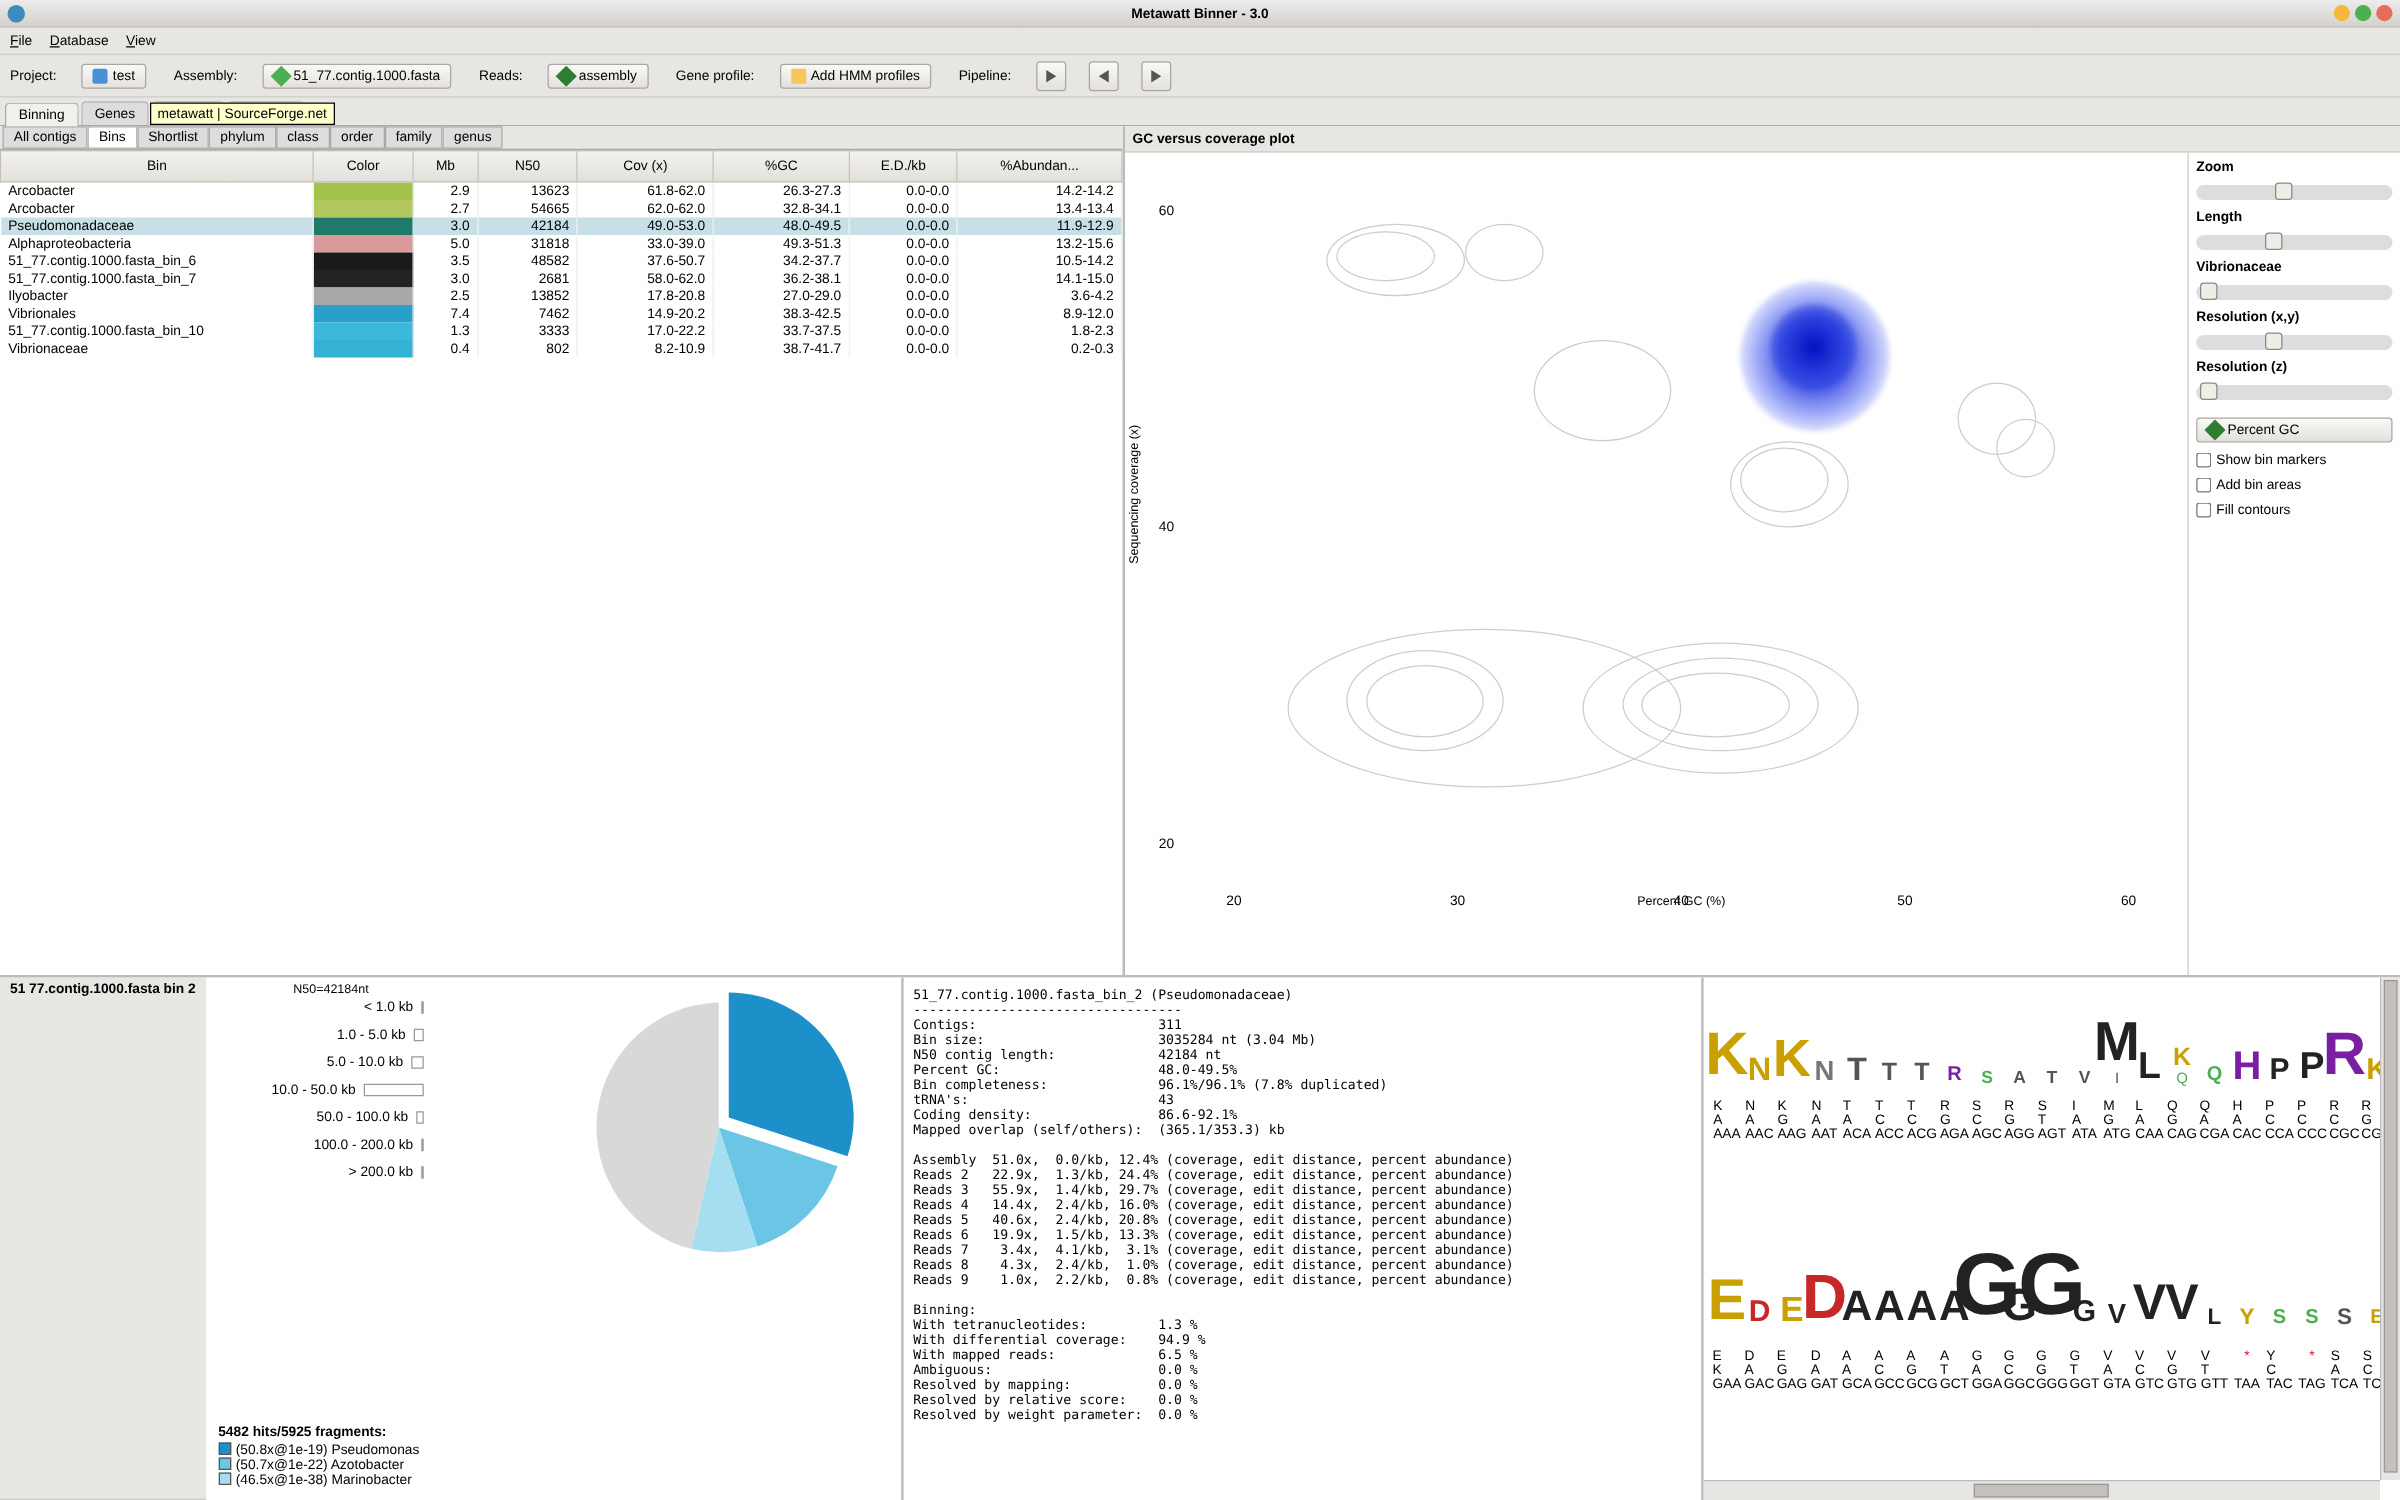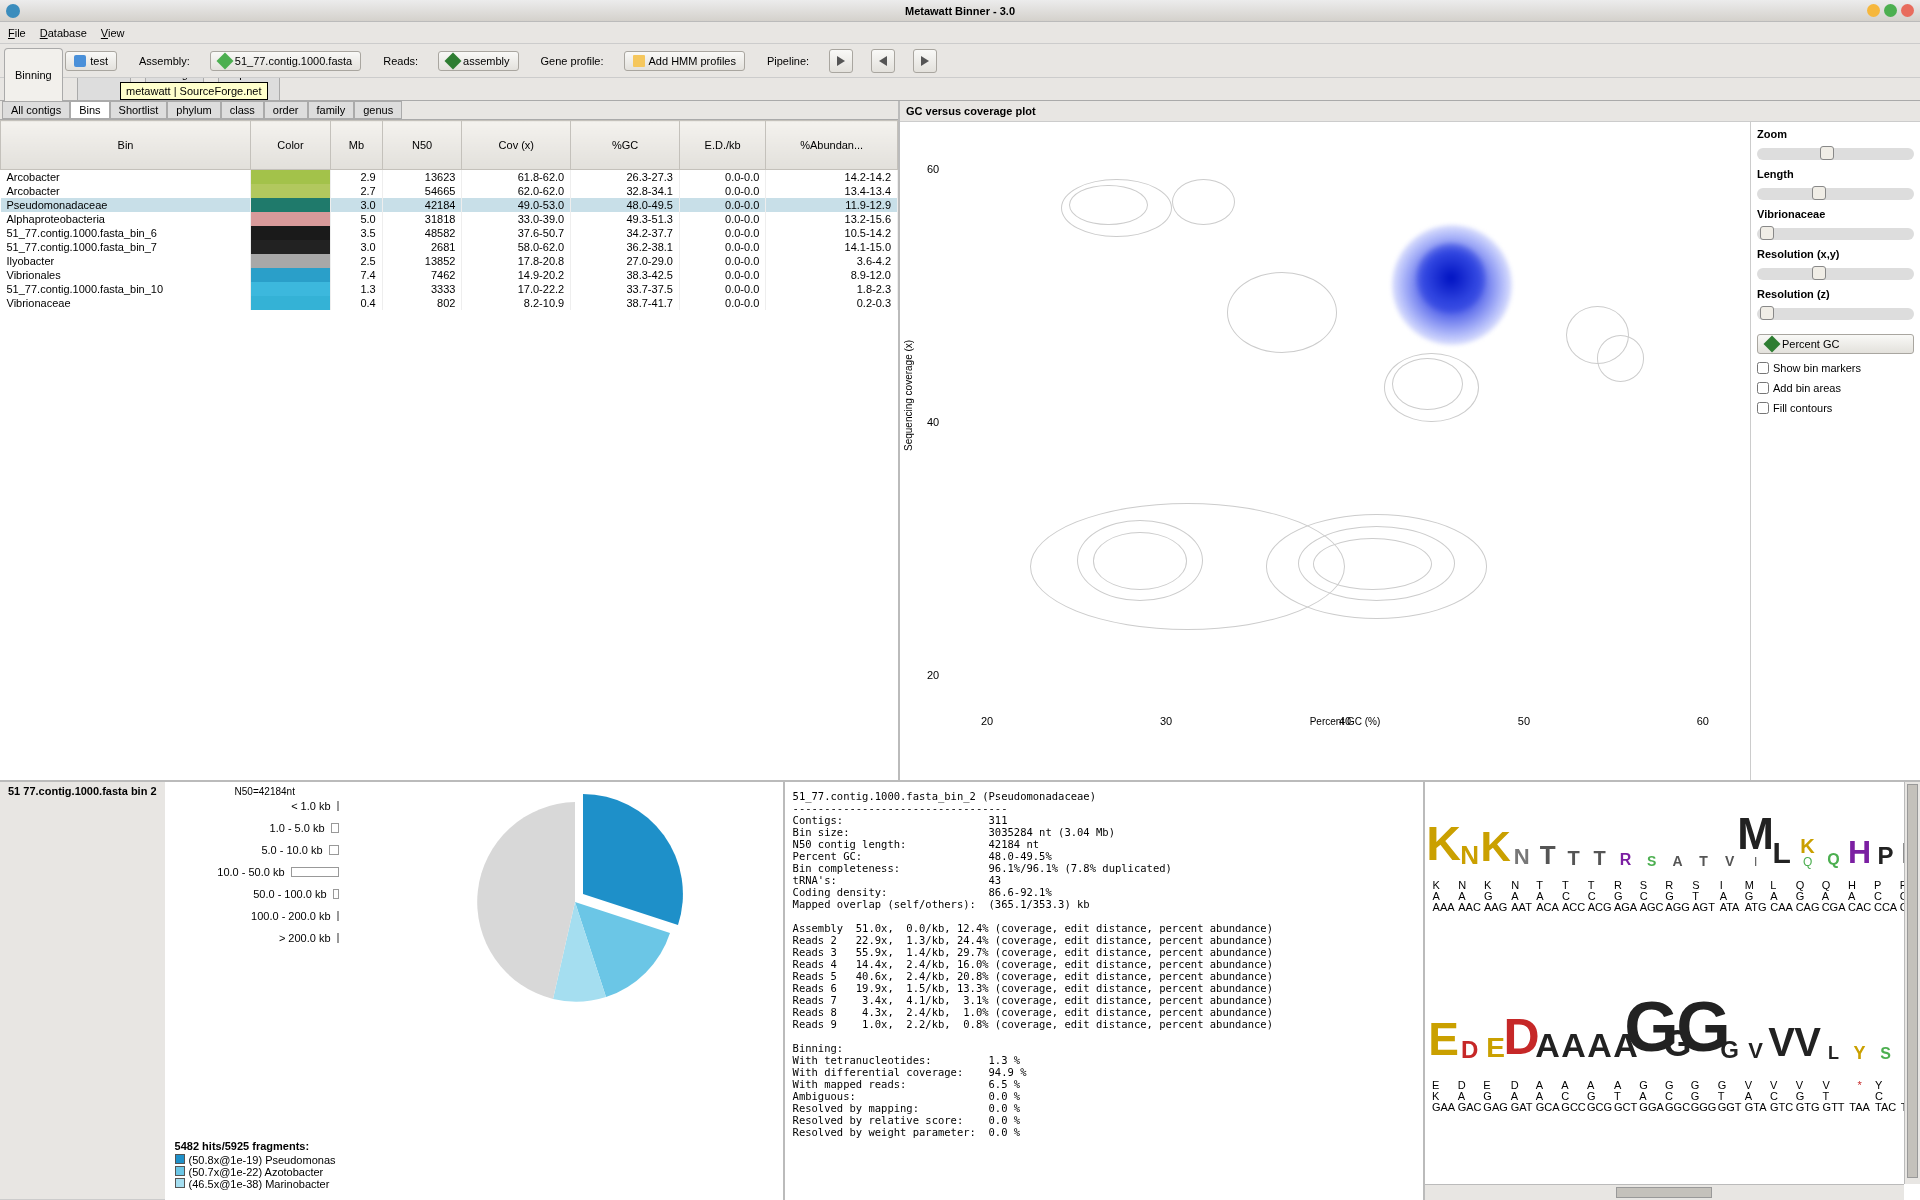--- a/index.html
+++ b/index.html
@@ -19,30 +19,30 @@
 .ico-db{background:#4a90d9;border-radius:2px}
 .ico-dna{background:#4caf50;transform:rotate(45deg)}
 .ico-dna2{background:#2e7d32;transform:rotate(45deg)}
 .ico-folder{background:#f5c75d;border-radius:1px}
 .ico-play{width:0;height:0;border-left:8px solid #555;border-top:5px solid transparent;border-bottom:5px solid transparent}
 .ico-back{width:0;height:0;border-right:8px solid #555;border-top:5px solid transparent;border-bottom:5px solid transparent}
 .ico-next{width:0;height:0;border-left:8px solid #555;border-top:5px solid transparent;border-bottom:5px solid transparent}
 .round-btn{width:24px;height:24px;border:1px solid #a9a6a0;border-radius:3px;background:linear-gradient(#f9f9f7,#e3e1dc);display:flex;align-items:center;justify-content:center;cursor:pointer}
 .tooltip{position:absolute;top:38px;left:120px;background:#ffffcc;border:1px solid #000;padding:2px 5px;z-index:50}
 .tabs{display:flex;background:#e8e6e3;padding:0 4px;gap:0;height:22px;align-items:flex-end}
-.tab{border:1px solid #aaa;border-bottom:none;border-radius:4px 4px 0 0;padding:20px 10px;background:#ddd;cursor:pointer;margin-right:14px}
+.tab{border:1px solid #aaa;border-bottom:none;border-radius:4px 4px 0 0;padding:3px 10px;background:#ddd;cursor:pointer;margin-right:2px}
 .tab.active{background:#f2f0ec;font-weight:normal;position:relative;top:1px}
 .body-split{flex:1;display:flex;flex-direction:column}
 .upper{display:flex;height:680px;border-top:1px solid #aaa}
 .left-pane{width:900px;border-right:2px solid #bbb;display:flex;flex-direction:column;background:#fff}
 .subtabs{display:flex;background:#e8e6e3;border-bottom:1px solid #aaa;padding-left:2px}
 .subtab{border:1px solid #aaa;padding:2px 8px;background:#ddd;cursor:pointer;font-size:11px}
 .subtab.active{background:#fff}
 table{width:100%;border-collapse:collapse;font-size:11px}
-th{background:linear-gradient(#f4f2ee,#e2e0db);border:1px solid #c4c1bb;padding:18px 4px;font-weight:normal;text-align:center}
+th{background:linear-gradient(#f4f2ee,#e2e0db);border:1px solid #c4c1bb;padding:6px 4px;font-weight:normal;text-align:center}
 td{padding:1px 6px;text-align:right;border-right:1px solid #eee}
 td:first-child{text-align:left}
 tr.r-green td.color{background:#a3c24a}
 tr.r-green2 td.color{background:#b2c85e}
 tr.r-teal td.color{background:#1f7a6b}
 tr.r-pink td.color{background:#d89a9a}
 tr.r-black td.color{background:#1a1a1a}
 tr.r-black2 td.color{background:#222}
 tr.r-grey td.color{background:#a8a8a8}
 tr.r-blue td.color{background:#2a9fc9}
@@ -63,21 +63,21 @@
 .plot-controls{width:170px;padding:6px;border-left:1px solid #ccc;display:flex;flex-direction:column;gap:8px}
 .ctrl-lbl{font-weight:bold;font-size:11px}
 .slider{width:100%;height:12px;position:relative;background:#ddd;border-radius:6px}
 .slider .thumb{position:absolute;width:14px;height:14px;background:#f0ede6;border:1px solid #888;border-radius:3px;top:-2px}
 .pgc-btn{margin-top:6px}
 .chk{display:flex;align-items:center;gap:4px}
 .chk input{width:12px;height:12px}
 .lower{flex:1;display:flex;flex-direction:row;border-top:2px solid #bbb}
 .detail-title{padding:3px 8px;font-weight:bold;background:#e8e6e3;border-bottom:1px solid #ccc}
 .lower-body{flex:1;display:flex}
-.pie-pane{width:620px;border-right:2px solid #bbb;padding:10px;position:relative;background:#fff}
+.pie-pane{width:558px;border-right:2px solid #bbb;padding:10px;position:relative;background:#fff}
 .size-legend{display:flex;flex-direction:column;gap:10px;position:absolute;left:20px;top:18px}
 .size-legend .row{display:flex;align-items:center;gap:6px;justify-content:flex-end}
 .size-legend .bar{height:10px;background:#fff;border:1px solid #999;display:inline-block}
 .pie-svg{position:absolute;left:300px;top:10px}
 .hits-legend{position:absolute;left:10px;bottom:10px}
 .hits-legend .title{font-weight:bold;margin-bottom:2px}
 .hits-legend .hl-row{display:flex;align-items:flex-start;gap:4px;font-size:10px}
 .hl-sw{width:10px;height:10px;border:1px solid #555}
 .text-pane{width:640px;border-right:2px solid #bbb;background:#fff;font-family:monospace;font-size:10.5px;padding:8px;white-space:pre;overflow:auto;position:relative}
 .logo-pane{flex:1;background:#fff;position:relative;overflow:hidden}

